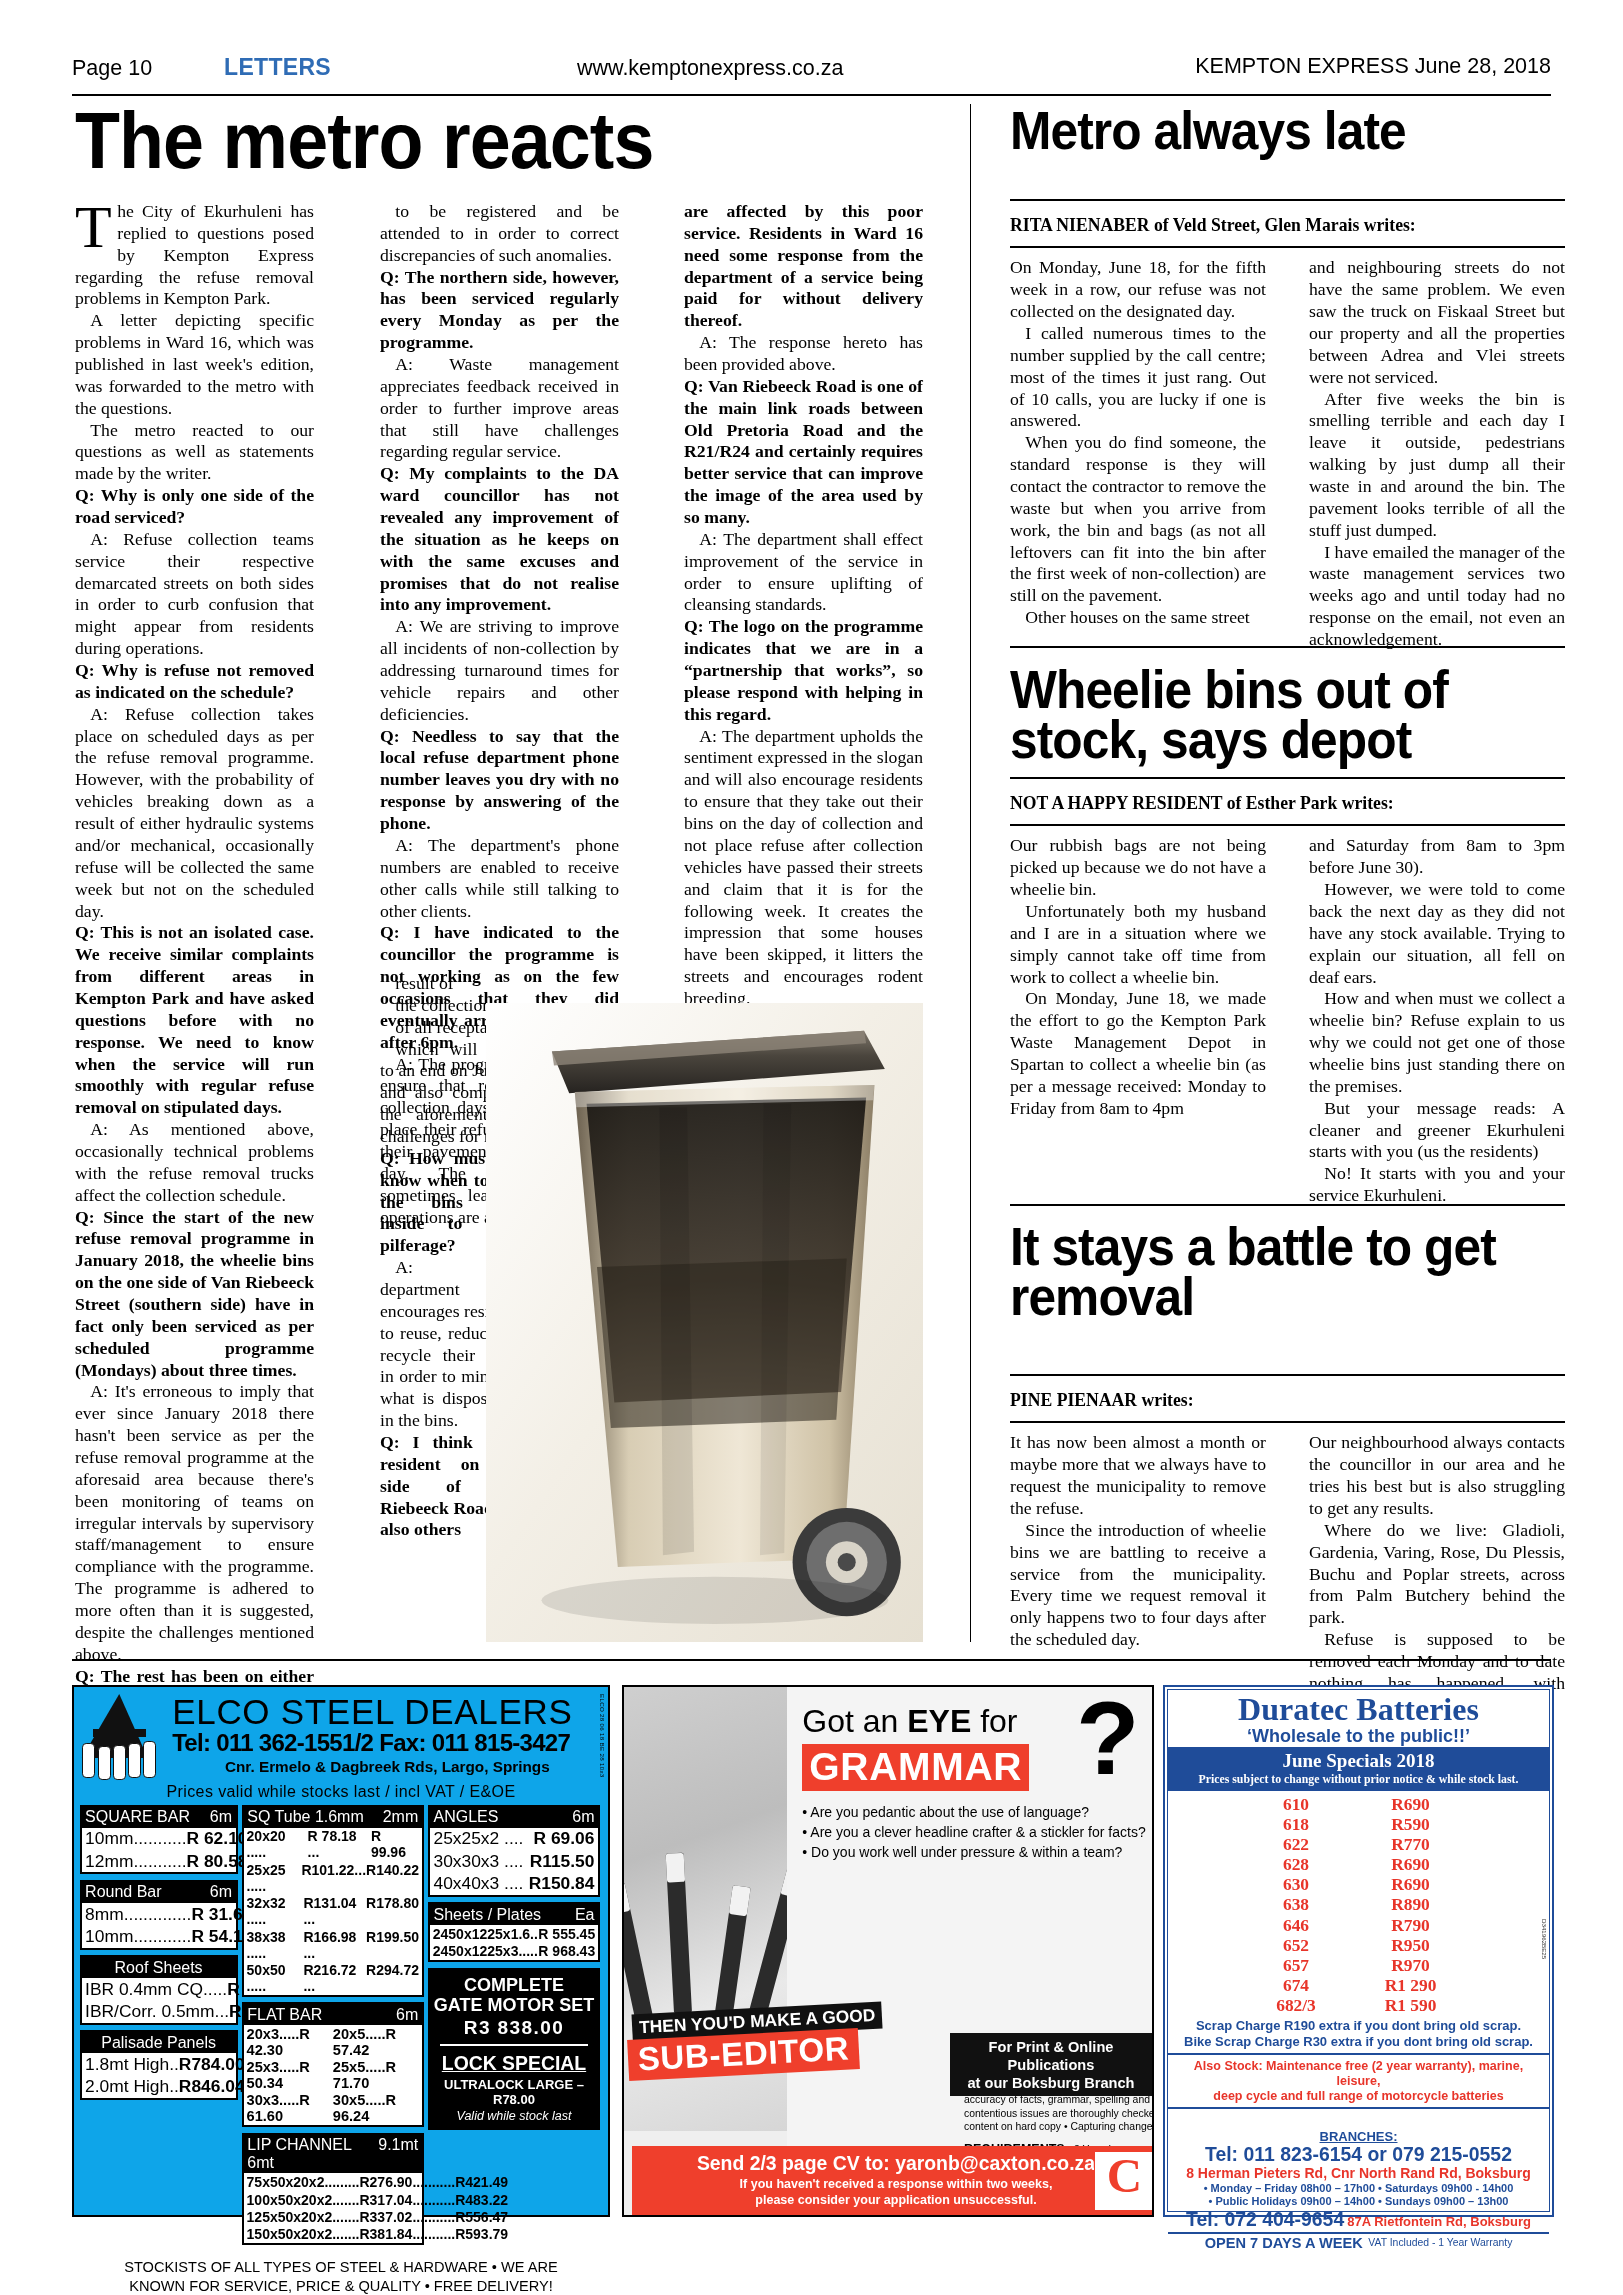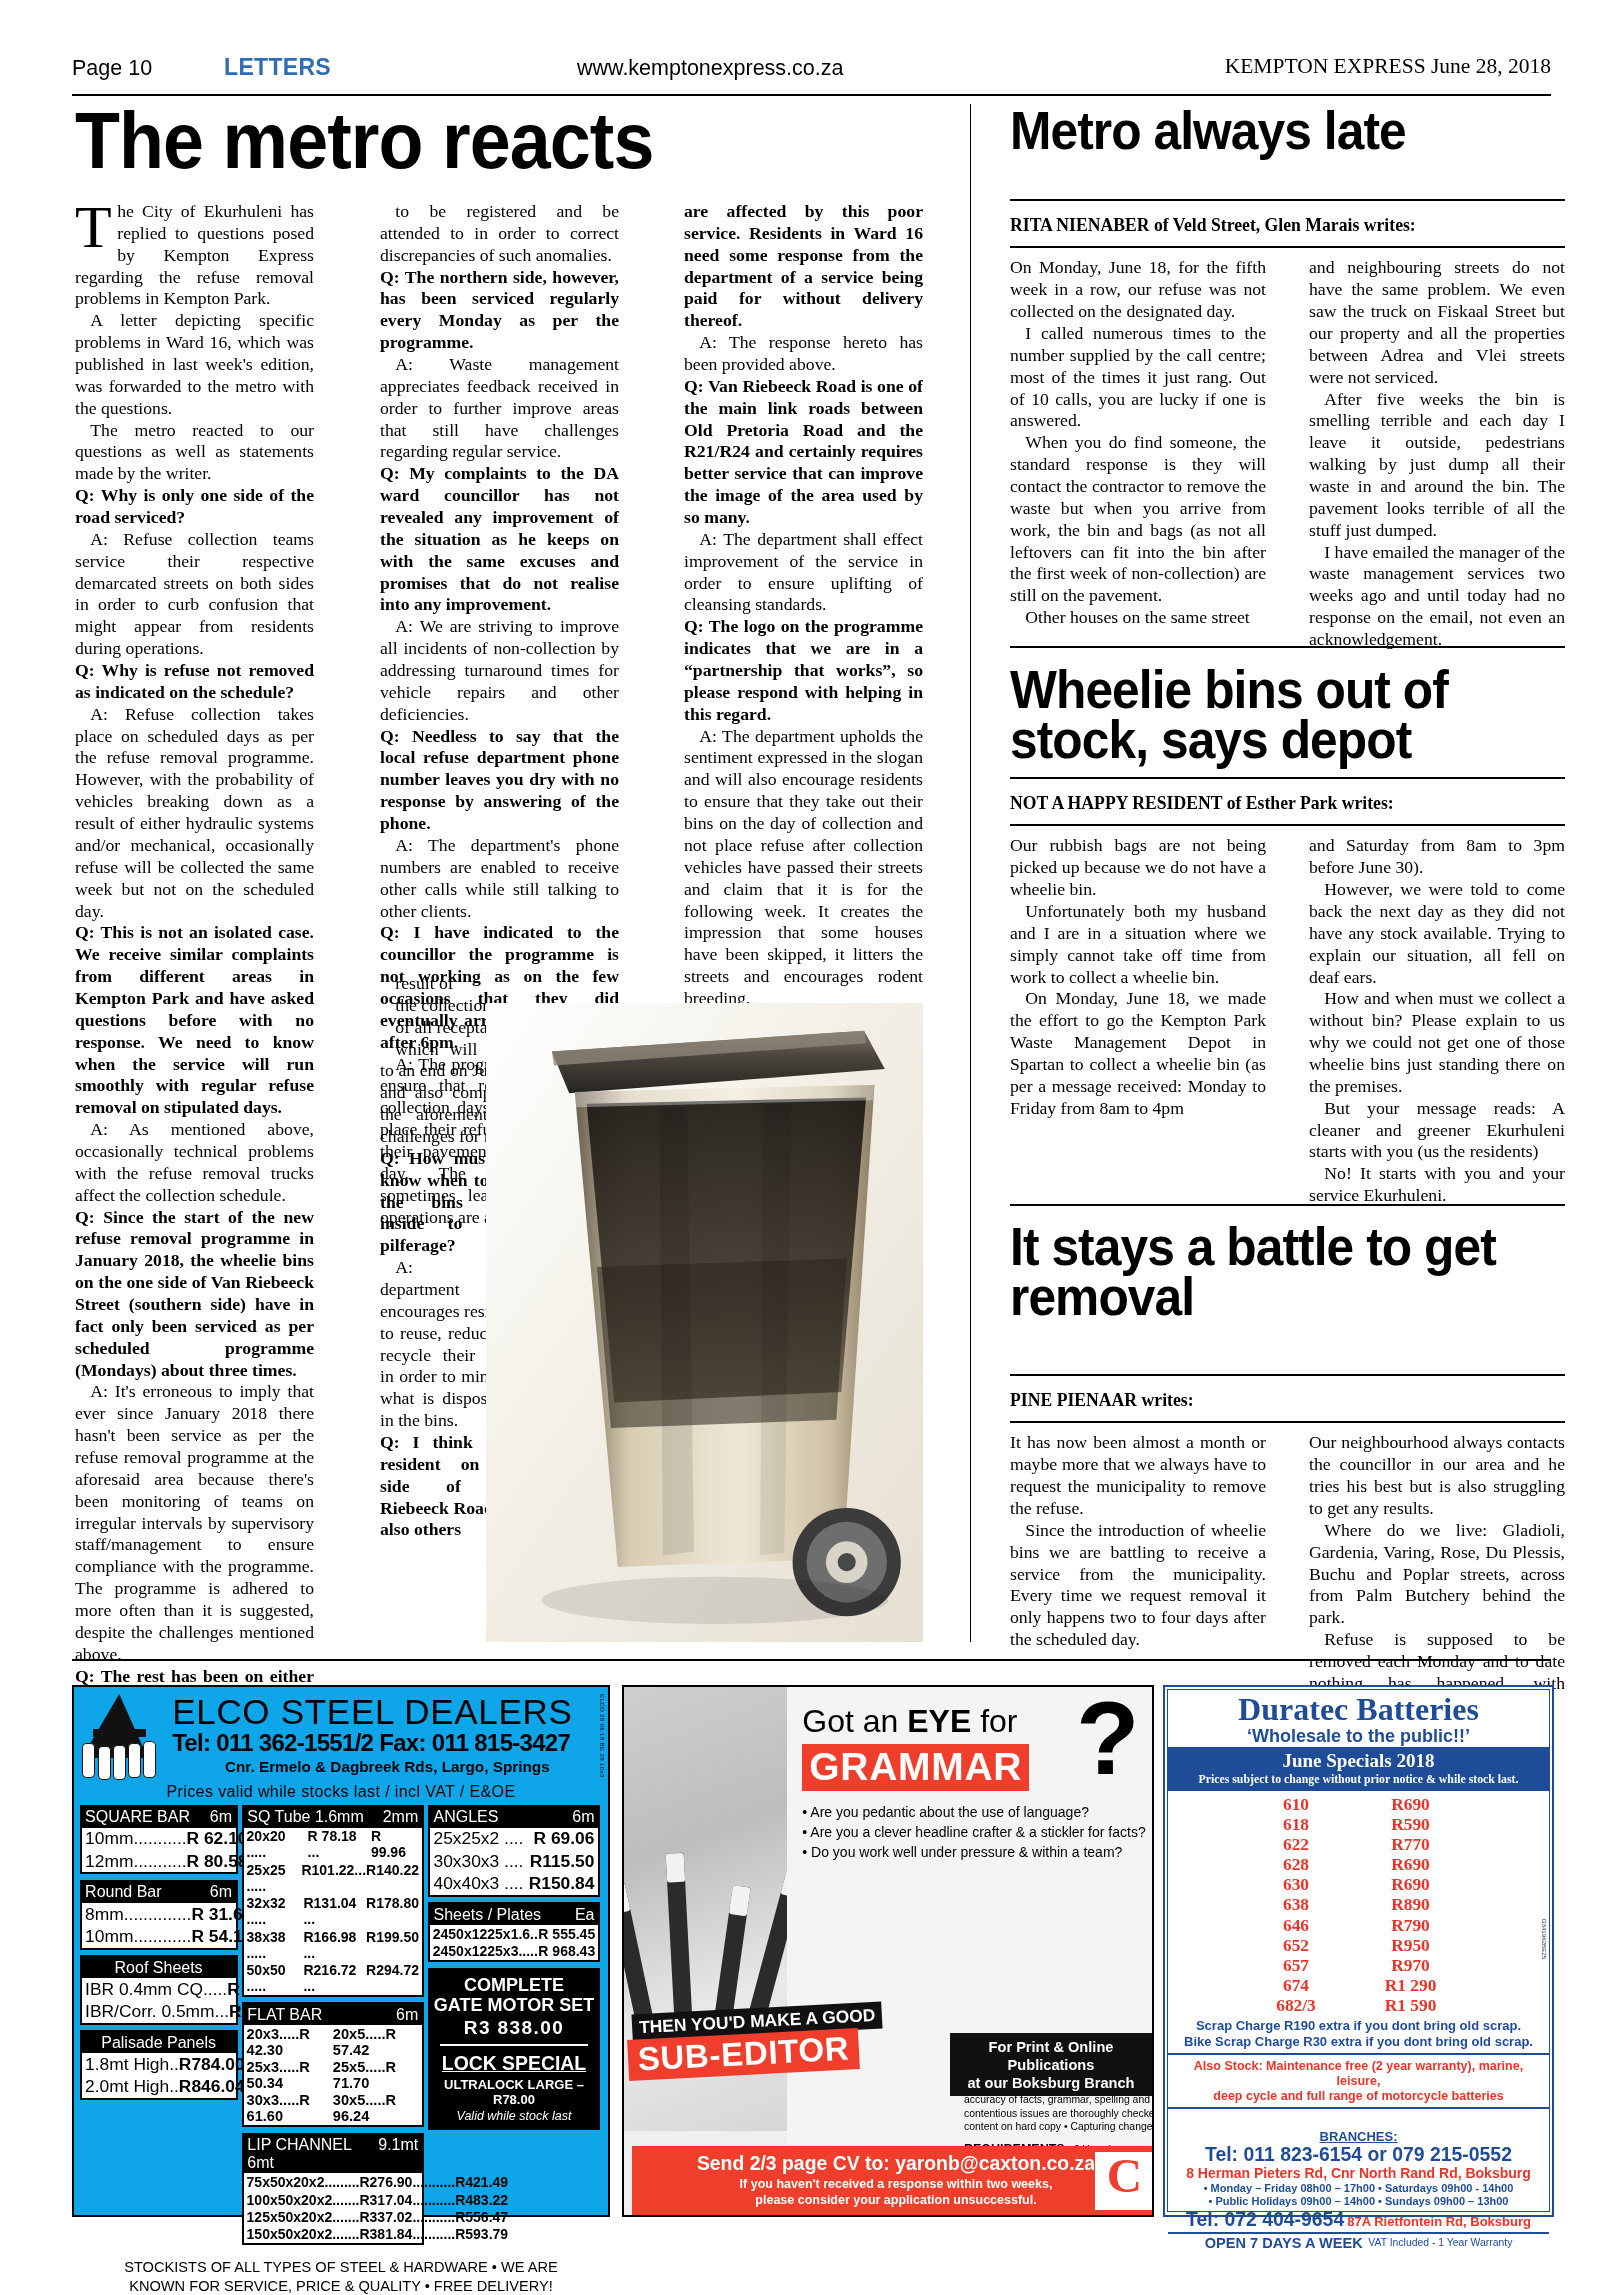--- a/index.html
+++ b/index.html
@@ -4,21 +4,21 @@
 <style>
   html,body{margin:0;padding:0;background:#fff;}
   body{width:1624px;height:2295px;font-family:"Liberation Serif",serif;color:#000;position:relative;}
   .page{position:absolute;inset:0;padding:0;}
 
   
   .masthead{position:absolute;left:72px;top:54px;width:1479px;height:37px;display:flex;align-items:baseline;}
   .mh-page{font-family:"Liberation Sans",sans-serif;font-size:21.5px;font-weight:400;}
   .mh-letters{font-family:"Liberation Sans",sans-serif;font-size:23px;font-weight:bold;color:#2f6cb5;margin-left:72px;letter-spacing:0.3px;}
   .mh-url{font-family:"Liberation Sans",sans-serif;font-size:21.5px;margin-left:246px;}
-  .mh-right{font-family:Liberation Serif, serif;font-size:21.5px;position:absolute;right:0;top:0;white-space:nowrap;}
+  .mh-right{font-family:Liberation Sans, sans-serif;font-size:21.5px;position:absolute;right:0;top:0;white-space:nowrap;}
   .mh-rule{position:absolute;left:72px;top:94px;width:1479px;height:0;border-top:2.8px solid #000;}
 
   
   .hl{font-family:"Liberation Sans",sans-serif;font-weight:bold;line-height:.92;letter-spacing:-1px;
       transform:scaleX(.92);transform-origin:left center;}
 
   #hl-metro-reacts{position:absolute;left:75px;top:104px;width:875px;font-size:80px;}
   #hl-metro-late{position:absolute;left:1010px;top:106px;width:555px;font-size:54px;}
   #hl-wheelie{position:absolute;left:1010px;top:665px;width:555px;font-size:54px;}
   #hl-battle{position:absolute;left:1010px;top:1222px;width:555px;font-size:54px;}
@@ -287,21 +287,21 @@
     <div class="byline-rule"></div>
     <div class="rcols">
       <div class="rcol" id="wh-c1">
           <p class="noind">Our rubbish bags are not being picked up because we do not have a wheelie bin.</p>
           <p>Unfortunately both my husband and I are in a situation where we simply cannot take off time from work to collect a wheelie bin.</p>
           <p>On Monday, June 18, we made the effort to go the Kempton Park Waste Management Depot in Spartan to collect a wheelie bin (as per a message received: Monday to Friday from 8am to 4pm</p>
         </div>
       <div class="rcol" id="wh-c2">
           <p class="noind">and Saturday from 8am to 3pm before June 30).</p>
           <p>However, we were told to come back the next day as they did not have any stock available. Trying to explain our situation, all fell on deaf ears.</p>
-          <p>How and when must we collect a without bin? Please explain to us why we could not get one of those wheelie bins just standing there on the premises.</p>
+          <p>How and when must we collect a wheelie bin? Refuse explain to us why we could not get one of those wheelie bins just standing there on the premises.</p>
           <p>But your message reads: A cleaner and greener Ekurhuleni starts with you (us the residents)</p>
           <p>No! It starts with you and your service Ekurhuleni.</p>
         </div>
     </div>
   </div>
   <div class="hl" id="hl-wheelie">Wheelie bins out of stock, says depot</div>
   <div class="hrule" style="left:1010px;top:1204px;width:555px;"></div>
 
   <div class="rstory" id="st-battle" style="top:1374px;">
     <div class="byline-rule"></div>

